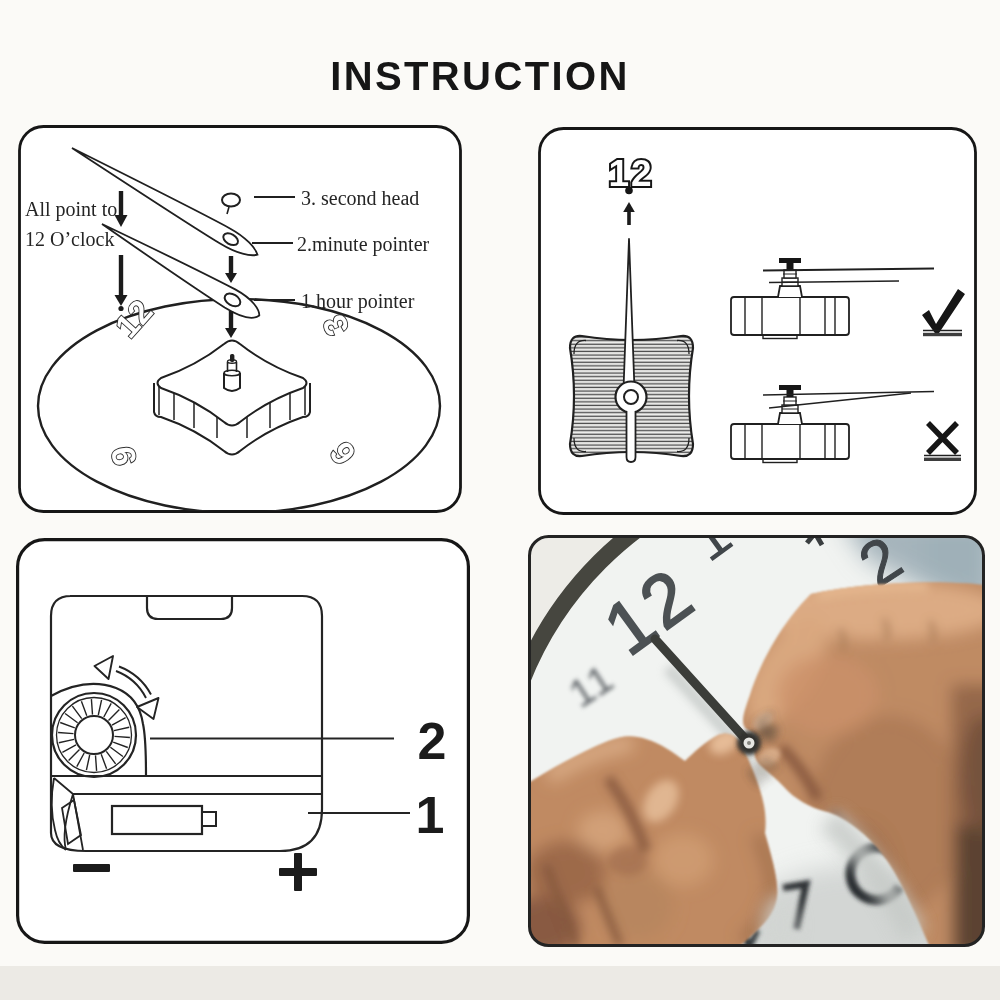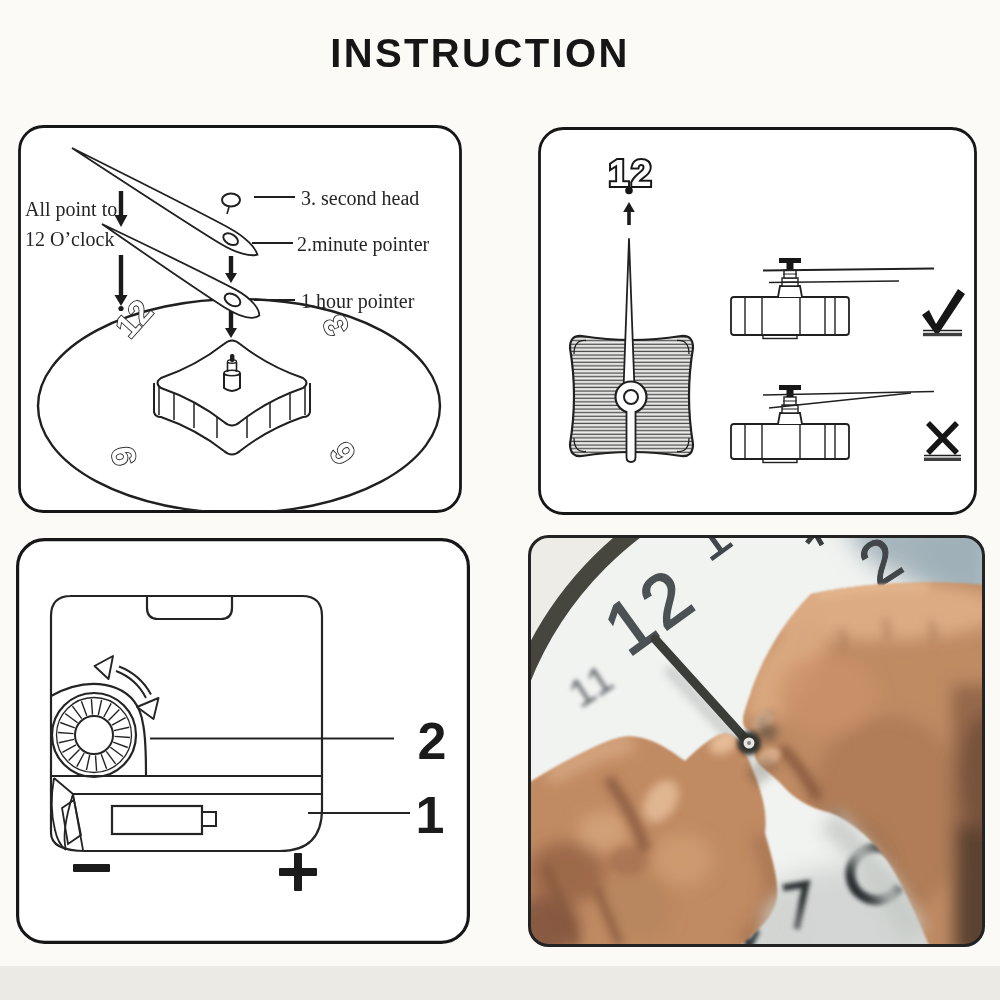--- a/index.html
+++ b/index.html
@@ -2,21 +2,21 @@
 <html><head>
 <meta charset="utf-8">
 <style>
 html,body{margin:0;padding:0;width:1000px;height:1000px;background:#fbfaf7;overflow:hidden;
 font-family:"Liberation Sans",sans-serif;}
 .abs{position:absolute;}
 </style>
 </head>
 <body>
 <div class="abs" style="left:0;top:966px;width:1000px;height:34px;background:#eceae5"></div>
-<div class="abs" style="left:0;top:31px;width:960px;text-align:center;font-weight:bold;font-size:40px;letter-spacing:2.4px;color:#161616;">INSTRUCTION</div>
+<div class="abs" style="left:0;top:54px;width:960px;text-align:center;font-weight:bold;font-size:40px;letter-spacing:2.4px;color:#161616;">INSTRUCTION</div>
 
 <svg class="abs" style="left:18px;top:125px" width="444" height="388" viewBox="0 0 444 388">
 <defs>
       <clipPath id="p1c">
         <rect x="2" y="2" width="440" height="384" rx="23"></rect>
       </clipPath>
     </defs>
 <rect x="1.5" y="1.5" width="441" height="385" rx="24" fill="#ffffff" stroke="#161616" stroke-width="2.8"></rect>
 <g clip-path="url(#p1c)" stroke="#202020" fill="none">
 

